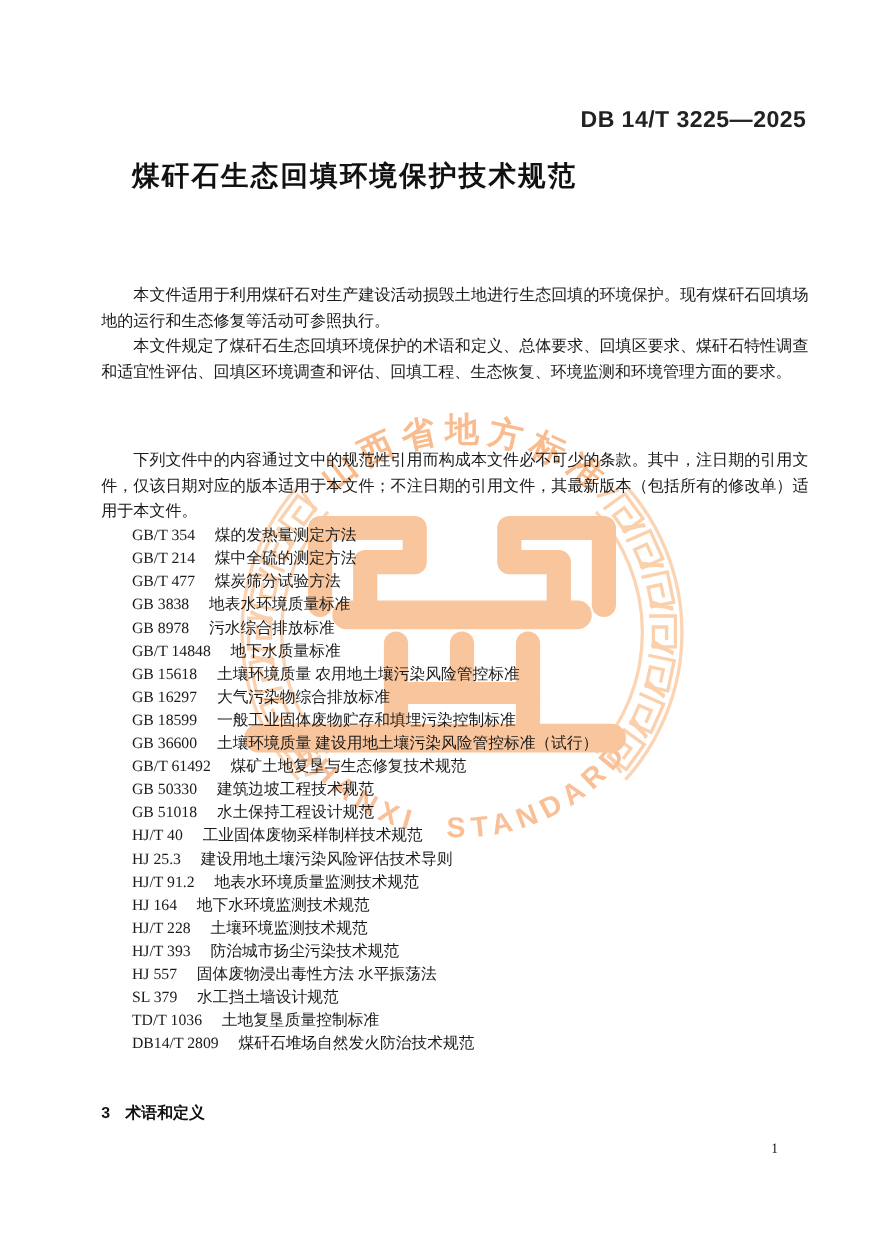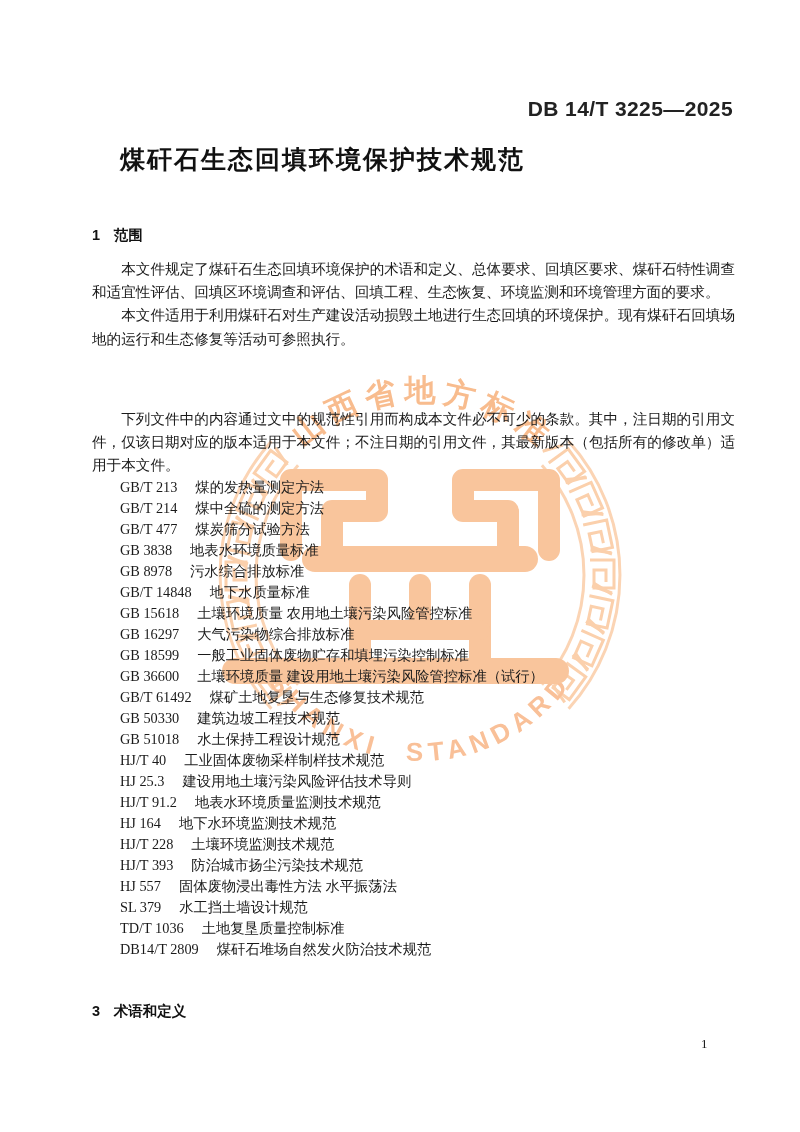--- a/index.html
+++ b/index.html
@@ -120,37 +120,34 @@
       <path class="wm-glyph" stroke-width="22" d="M 420 585 L 420 621"></path>
       <path class="wm-glyph" stroke-width="20" d="M 360 630 L 480 630"></path>
       <path class="wm-glyph" stroke-width="26" d="M 235 671 L 556 671"></path>
     </g>
   </svg>
 
   <div class="layer doc-code">DB 14/T 3225—2025</div>
 
   <h1 class="layer title">煤矸石生态回填环境保护技术规范</h1>
 
-  <div id="h-s1" class="layer sec-heading">
-    <span class="num">1</span><span>范围</span>
-  </div>
 
   <div id="s1-paras" class="layer body-block">
+    <p>本文件适用于利用煤矸石对生产建设活动损毁土地进行生态回填的环境保护。现有煤矸石回填场地的运行和生态修复等活动可参照执行。</p>
     <p>本文件规定了煤矸石生态回填环境保护的术语和定义、总体要求、回填区要求、煤矸石特性调查和适宜性评估、回填区环境调查和评估、回填工程、生态恢复、环境监测和环境管理方面的要求。</p>
-    <p>本文件适用于利用煤矸石对生产建设活动损毁土地进行生态回填的环境保护。现有煤矸石回填场地的运行和生态修复等活动可参照执行。</p>
   </div>
 
 
   <div id="s2-intro" class="layer body-block">
     <p>下列文件中的内容通过文中的规范性引用而构成本文件必不可少的条款。其中，注日期的引用文件，仅该日期对应的版本适用于本文件；不注日期的引用文件，其最新版本（包括所有的修改单）适用于本文件。</p>
   </div>
 
   <div id="ref-list" class="layer">
       <div class="ref-row">
-      <span class="ref-code">GB/T 213</span><span class="ref-title">煤的发热量测定方法</span>
+      <span class="ref-code">GB/T 354</span><span class="ref-title">煤的发热量测定方法</span>
     </div>
       <div class="ref-row">
       <span class="ref-code">GB/T 214</span><span class="ref-title">煤中全硫的测定方法</span>
     </div>
       <div class="ref-row">
       <span class="ref-code">GB/T 477</span><span class="ref-title">煤炭筛分试验方法</span>
     </div>
       <div class="ref-row">
       <span class="ref-code">GB 3838</span><span class="ref-title">地表水环境质量标准</span>
     </div>

